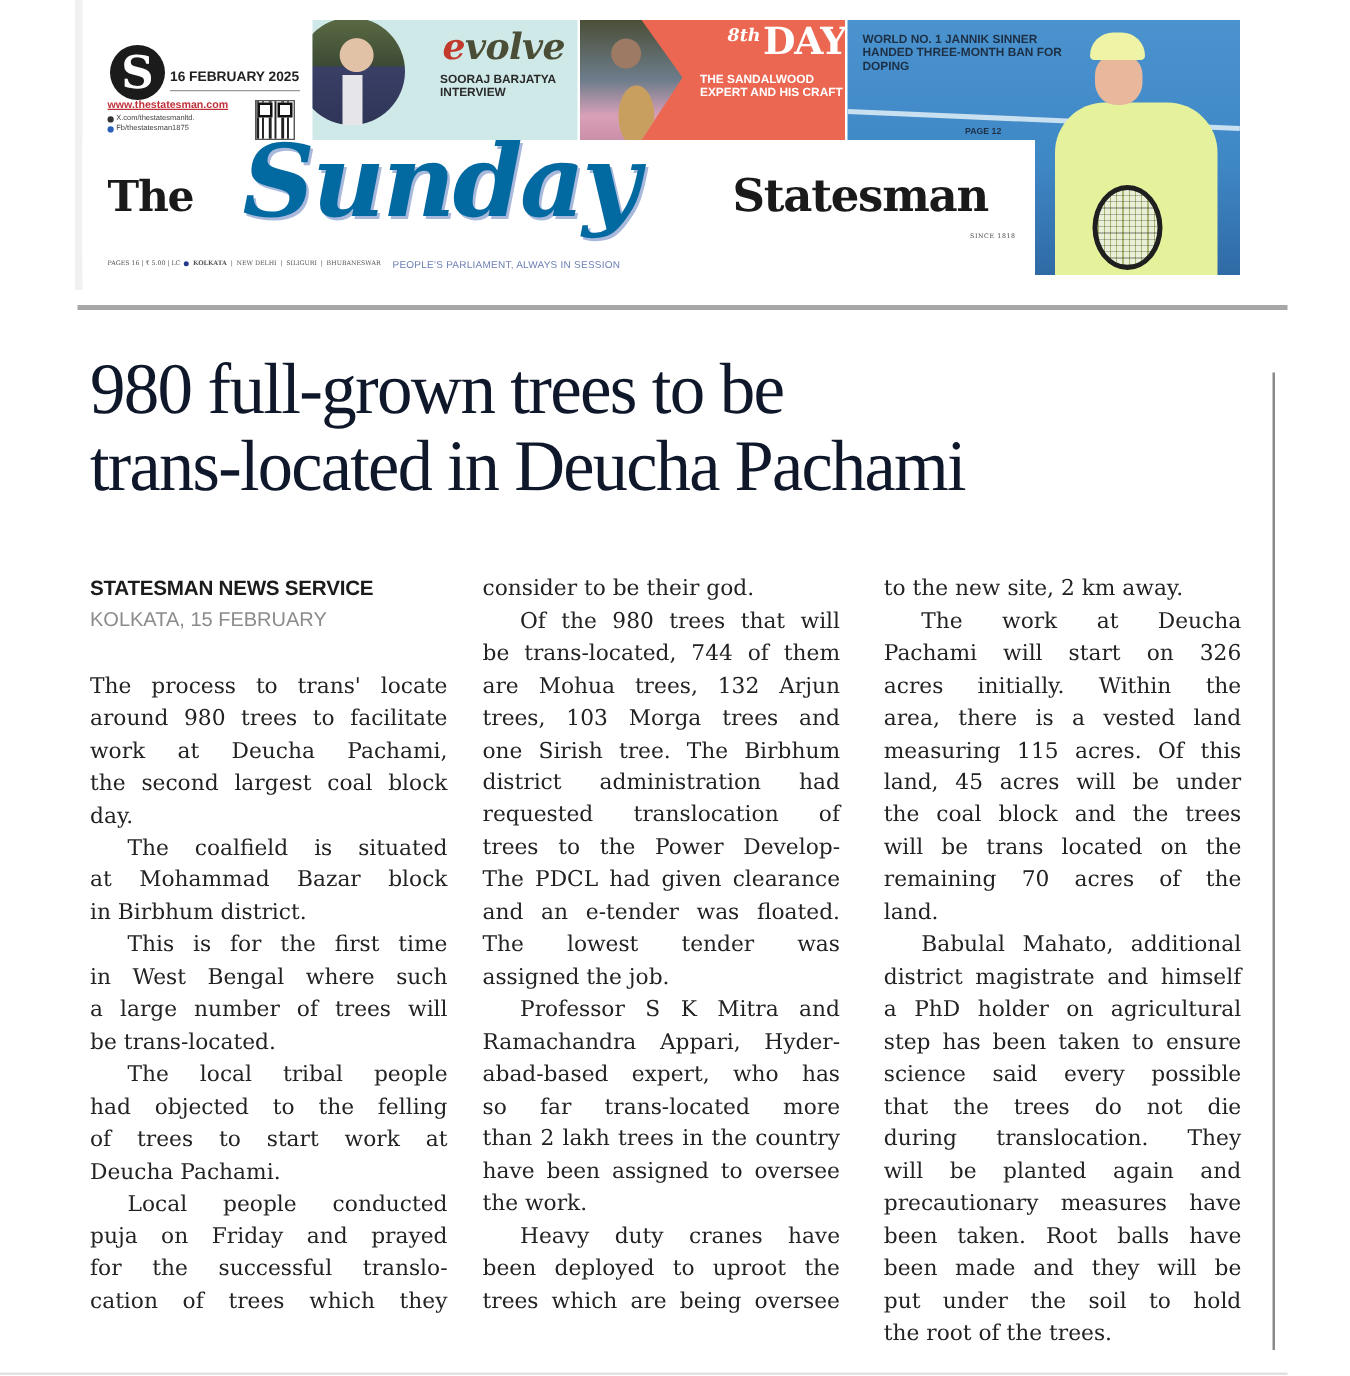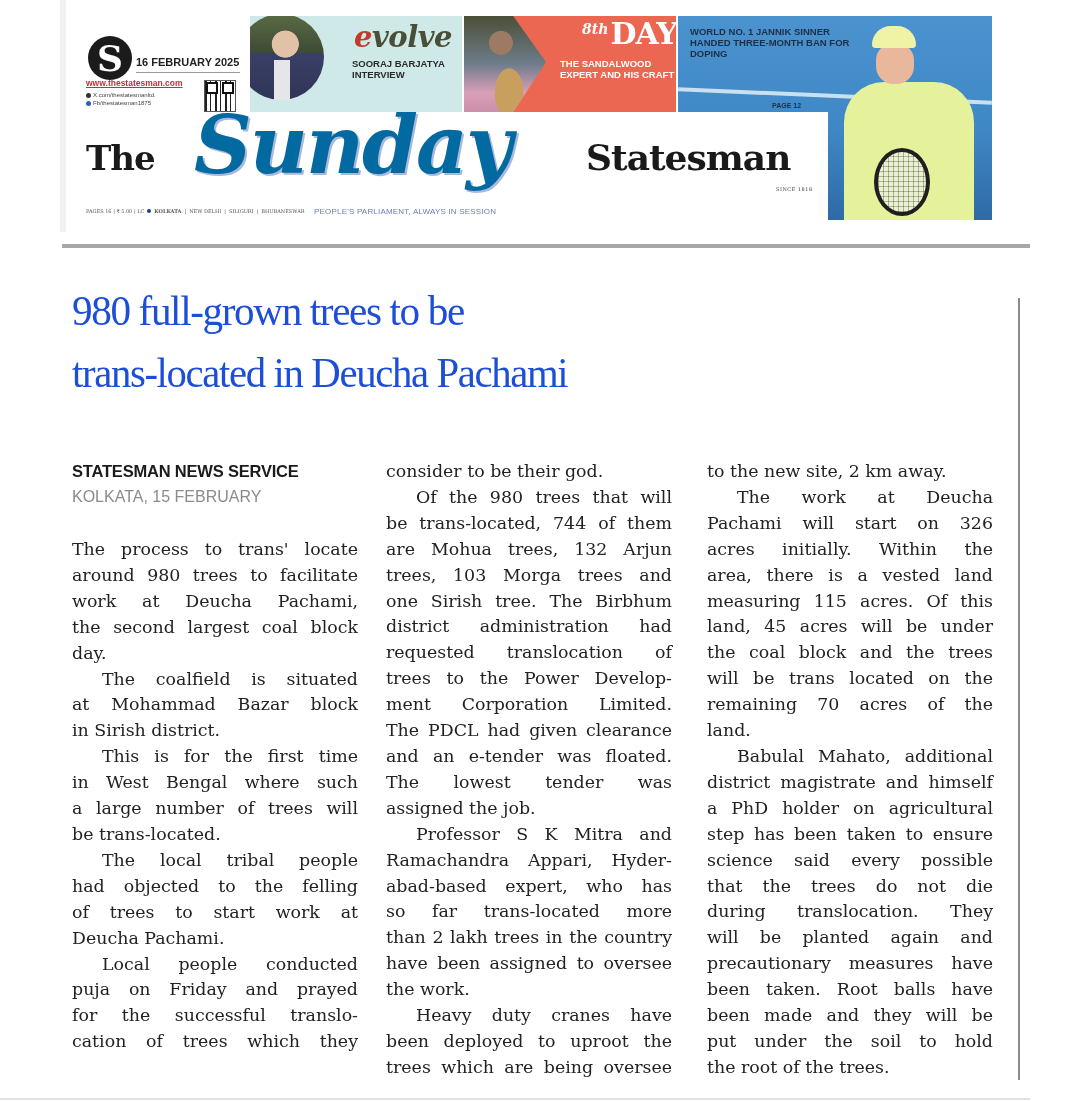--- a/index.html
+++ b/index.html
@@ -84,21 +84,21 @@
   .np-tagline { position: absolute; left: 248px; top: 95px; font-family: "Liberation Sans", sans-serif; font-size: 8px;
     color: #6b7fb5; letter-spacing: .2px; white-space: nowrap; }
   .band-gray { position: absolute; left: 0; top: 190px; width: 762px; height: 16px; background: #eef0f5; z-index: -1; }
 
   
   .top-rule { position: absolute; left: 62px; top: 244px; width: 968px; height: 4px; background: #a7a7a7; }
   .col-rule-right { position: absolute; left: 1018px; top: 298px; width: 2px; height: 782px; background: #8a8a8a; }
   .bottom-rule { position: absolute; left: 0; top: 1098px; width: 1030px; height: 2px; background: #e2e2e2; }
 
   .headline { position: absolute; left: 72px; top: 280px; width: 940px; font-family: "Liberation Serif", serif;
-    font-size: 42px; line-height: 62px; color: #1d4ed8; letter-spacing: -1.4px; font-stretch: condensed; margin: 0; font-weight: normal; }
+    font-size: 58px; line-height: 62px; color: #0f172a; letter-spacing: -1.4px; font-stretch: condensed; margin: 0; font-weight: normal; }
   .headline span { display: block; white-space: nowrap; transform-origin: left; }
   .headline .l1 { transform: scaleX(0.98); }
   .headline .l2 { transform: scaleX(0.97); }
 
   .byline { position: absolute; left: 72px; top: 462px; font-family: "Liberation Sans", sans-serif; font-size: 16.5px;
     font-weight: bold; color: #1b1b1b; letter-spacing: -0.2px; white-space: nowrap; }
   .dateline { position: absolute; left: 72px; top: 488px; font-family: "Liberation Sans", sans-serif; font-size: 16px;
     color: #8b8b8b; white-space: nowrap; }
 
   .col { position: absolute; width: 286px; font-family: "DejaVu Serif", serif; font-size: 17.4px; line-height: 25.9px; color: #222; }
@@ -189,21 +189,21 @@
 <div class="dateline">KOLKATA, 15 FEBRUARY</div>
 
 <div class="col col-1">
     <span class="line">The process to trans' locate</span>
     <span class="line">around 980 trees to facilitate</span>
     <span class="line">work at Deucha Pachami,</span>
     <span class="line">the second largest coal block</span>
     <span class="line last">day.</span>
     <span class="line ind">The coalfield is situated</span>
     <span class="line">at Mohammad Bazar block</span>
-    <span class="line last">in Sirish district.</span>
+    <span class="line last">in Birbhum district.</span>
     <span class="line ind">This is for the first time</span>
     <span class="line">in West Bengal where such</span>
     <span class="line">a large number of trees will</span>
     <span class="line last">be trans-located.</span>
     <span class="line ind">The local tribal people</span>
     <span class="line">had objected to the felling</span>
     <span class="line">of trees to start work at</span>
     <span class="line last">Deucha Pachami.</span>
     <span class="line ind">Local people conducted</span>
     <span class="line">puja on Friday and prayed</span>
@@ -213,21 +213,20 @@
 <div class="col col-2">
     <span class="line last">consider to be their god.</span>
     <span class="line ind">Of the 980 trees that will</span>
     <span class="line">be trans-located, 744 of them</span>
     <span class="line">are Mohua trees, 132 Arjun</span>
     <span class="line">trees, 103 Morga trees and</span>
     <span class="line">one Sirish tree. The Birbhum</span>
     <span class="line">district administration had</span>
     <span class="line">requested translocation of</span>
     <span class="line">trees to the Power Develop-</span>
-    <span class="line">ment Corporation Limited.</span>
     <span class="line">The PDCL had given clearance</span>
     <span class="line">and an e-tender was floated.</span>
     <span class="line">The lowest tender was</span>
     <span class="line last">assigned the job.</span>
     <span class="line ind">Professor S K Mitra and</span>
     <span class="line">Ramachandra Appari, Hyder-</span>
     <span class="line">abad-based expert, who has</span>
     <span class="line">so far trans-located more</span>
     <span class="line">than 2 lakh trees in the country</span>
     <span class="line">have been assigned to oversee</span>

